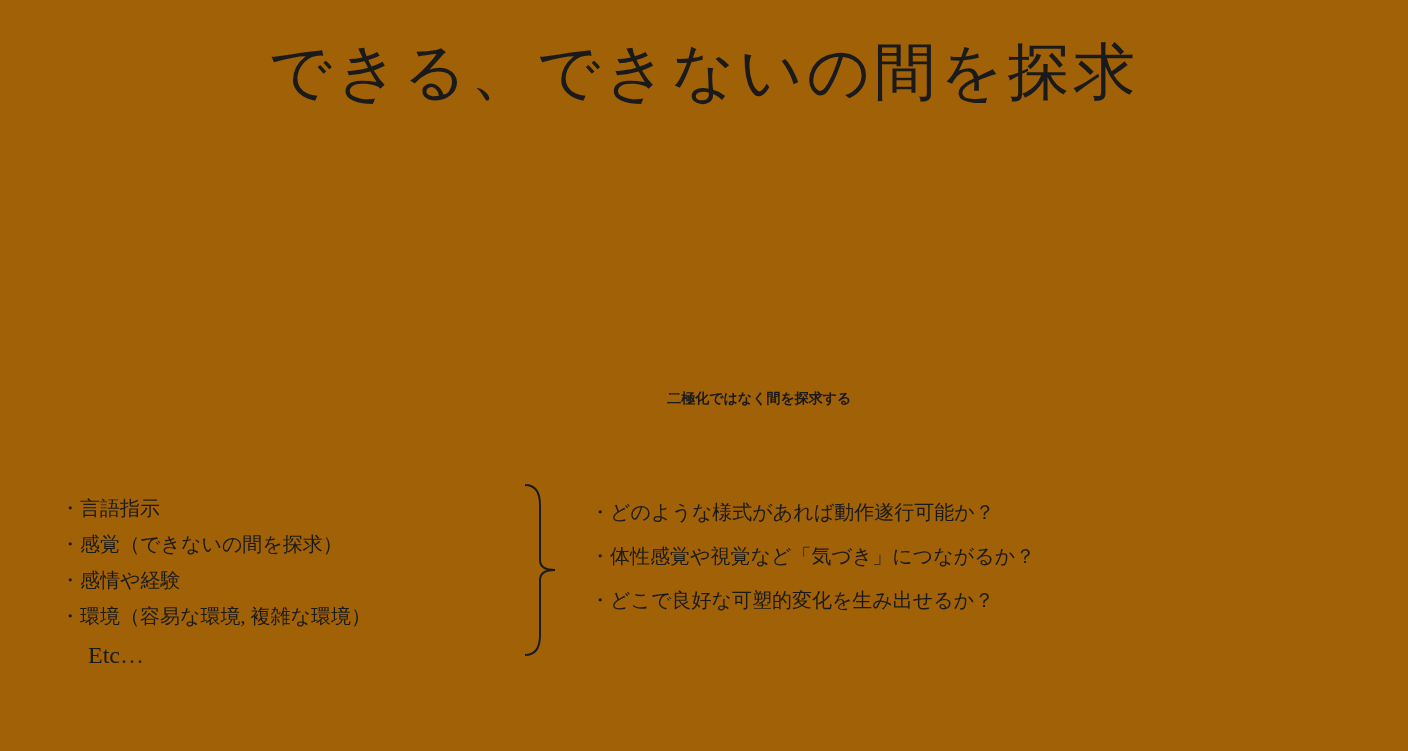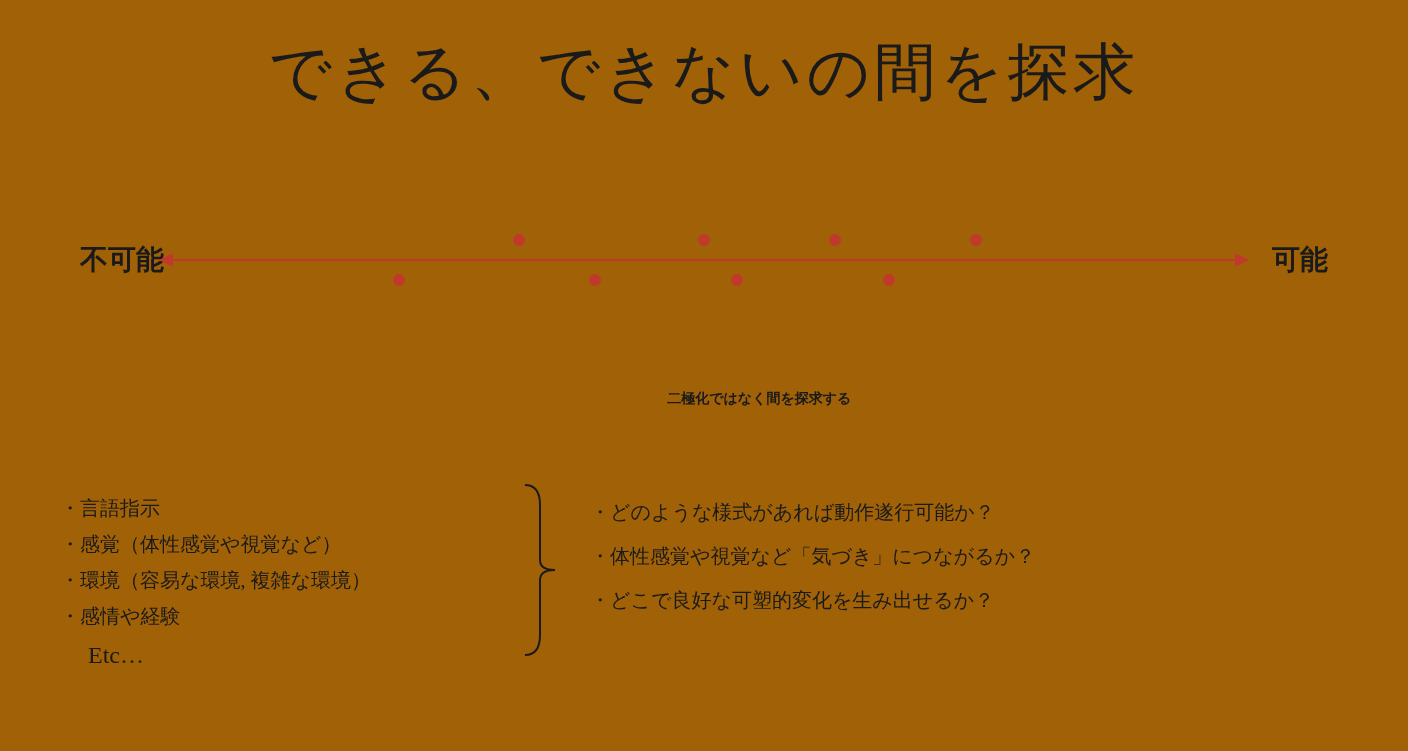--- a/index.html
+++ b/index.html
@@ -185,57 +185,31 @@
       content: '・';
     }
   </style>
 </head>
 <body>
 
 <div class="page-container">
 
   <div class="title">できる、できないの間を探求</div>
 
-  <div class="spectrum-section">
-    <div class="spectrum-row">
-
-      <span class="label-left">不可能</span>
-
-      <div class="arrow-line"></div>
-
-      <span class="label-right">可能</span>
-
-      <div class="dot" style="left: calc(100px + (100% - 200px) * 0.33 - 6px); top: calc(50% - 26px);"></div>
-
-      <div class="dot" style="left: calc(100px + (100% - 200px) * 0.50 - 6px); top: calc(50% - 26px);"></div>
-
-      <div class="dot" style="left: calc(100px + (100% - 200px) * 0.62 - 6px); top: calc(50% - 26px);"></div>
-
-      <div class="dot" style="left: calc(100px + (100% - 200px) * 0.75 - 6px); top: calc(50% - 26px);"></div>
-
-      <div class="dot" style="left: calc(100px + (100% - 200px) * 0.22 - 6px); top: calc(50% + 14px);"></div>
-
-      <div class="dot" style="left: calc(100px + (100% - 200px) * 0.40 - 6px); top: calc(50% + 14px);"></div>
-
-      <div class="dot" style="left: calc(100px + (100% - 200px) * 0.53 - 6px); top: calc(50% + 14px);"></div>
-
-      <div class="dot" style="left: calc(100px + (100% - 200px) * 0.67 - 6px); top: calc(50% + 14px);"></div>
-    </div>
-  </div>
 
   <div class="spectrum-subtitle">二極化ではなく間を探求する</div>
 
   <div class="bottom-section">
 
     <div class="left-list">
       <ul>
         <li>言語指示</li>
-        <li>感覚（体性感覚や視覚など）</li>
+        <li>感覚（できないの間を探求）</li>
+        <li>感情や経験</li>
         <li>環境（容易な環境, 複雑な環境）</li>
-        <li>感情や経験</li>
       </ul>
       <div class="etc">Etc…</div>
     </div>
 
     <div class="brace-container">
       <svg class="brace-svg" viewBox="0 0 40 180" xmlns="http://www.w3.org/2000/svg">
         <path d="M 5 5 Q 20 5 20 25 L 20 80 Q 20 90 35 90 Q 20 90 20 100 L 20 155 Q 20 175 5 175" fill="none" stroke="#1a1a1a" stroke-width="2"></path>
       </svg>
     </div>
 

